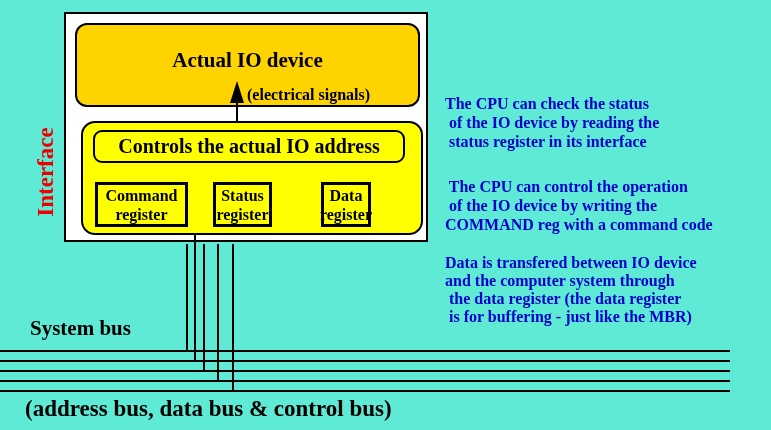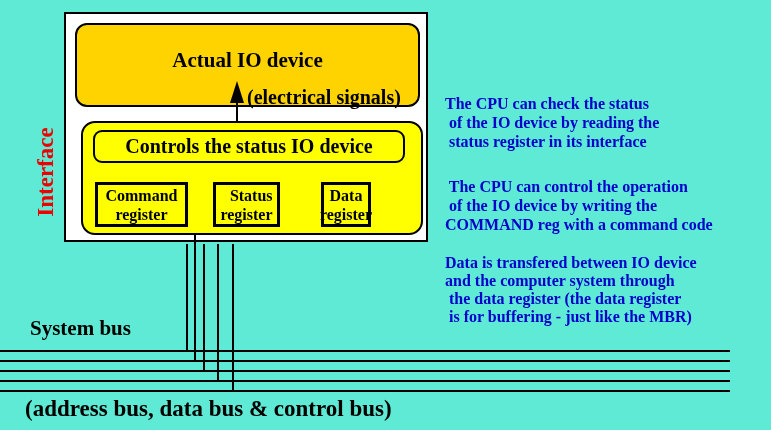--- a/index.html
+++ b/index.html
@@ -17,21 +17,21 @@
     position:absolute;left:75px;top:23px;width:345px;height:84px;
     background:var(--gold);border:2px solid var(--line_black);border-radius:12px;
     box-sizing:border-box;
   }
   .device-title{
     position:absolute;left:75px;top:48px;width:345px;text-align:center;
     font-weight:bold;font-size:21px;color:#000;
   }
   .signals-label{
     position:absolute;left:247px;top:86px;
-    font-weight:bold;font-size:20px;color:#000;white-space:pre;
+    font-weight:bold;font-size:16px;color:#000;white-space:pre;
   }
   
   .arrow-head{
     position:absolute;left:230px;top:81px;width:0;height:0;
     border-left:7px solid transparent;border-right:7px solid transparent;
     border-bottom:22px solid var(--line_black);
   }
   .arrow-shaft{
     position:absolute;left:236px;top:100px;width:2px;height:21px;
     background:var(--line_black);
@@ -48,21 +48,21 @@
     box-sizing:border-box;display:flex;align-items:center;justify-content:center;
     font-weight:bold;font-size:20px;color:#000;
   }
   .register-box{
     position:absolute;top:182px;height:45px;background:var(--yellow);
     border:3px solid var(--line_black);box-sizing:border-box;
     display:flex;align-items:center;justify-content:center;text-align:center;
     font-weight:bold;font-size:16px;line-height:19px;color:#000;white-space:pre-line;
   }
   .reg-command{left:95px;width:93px;}
-  .reg-status{left:213px;width:67px;text-align:right;}
+  .reg-status{left:213px;width:59px;}
   .reg-data{left:321px;width:50px;}
   
   .side-label{
     position:absolute;left:-10px;top:157px;width:115px;height:30px;
     transform:rotate(-90deg);text-align:center;
     font-weight:bold;font-size:23px;color:var(--interface_red);
   }
   
   .annotation{
     position:absolute;left:445px;color:var(--annotation_blue);
@@ -101,21 +101,21 @@
   <div class="outer-box"></div>
 
   <div class="device-box"></div>
   <div class="device-title">Actual IO device</div>
 
   <div class="arrow-head"></div>
   <div class="arrow-shaft"></div>
   <div class="signals-label">(electrical signals)</div>
 
   <div class="internals-box"></div>
-  <div class="controller-box">Controls the status IO device</div>
+  <div class="controller-box">Controls the actual IO address</div>
 
   <div class="register-box reg-command">Command
 register</div>
   <div class="register-box reg-status">Status
 register</div>
   <div class="register-box reg-data">Data
 register</div>
 
   <div class="side-label">Interface</div>
 

